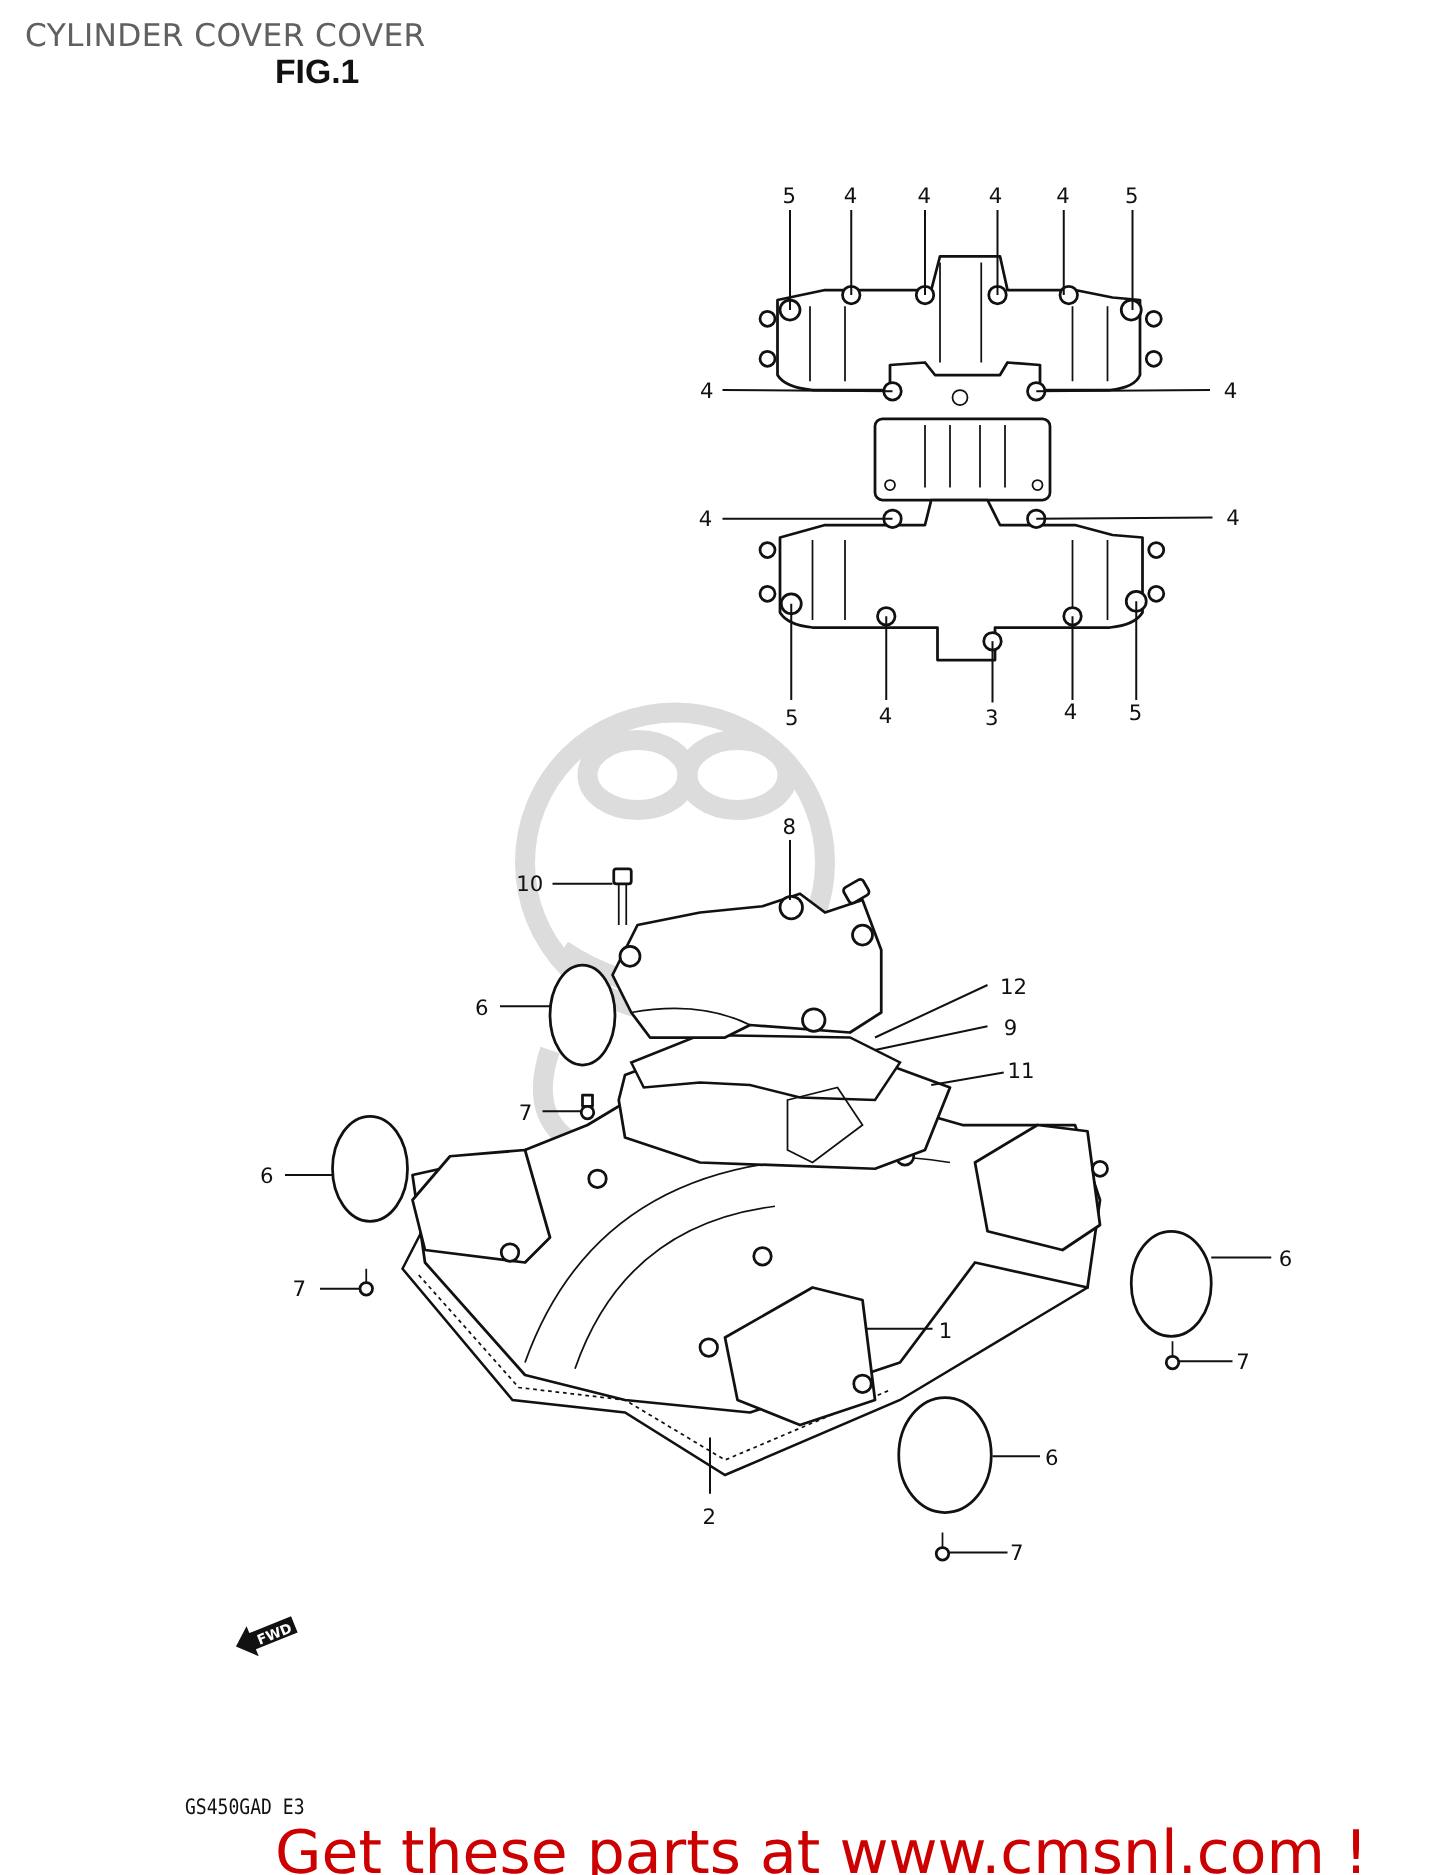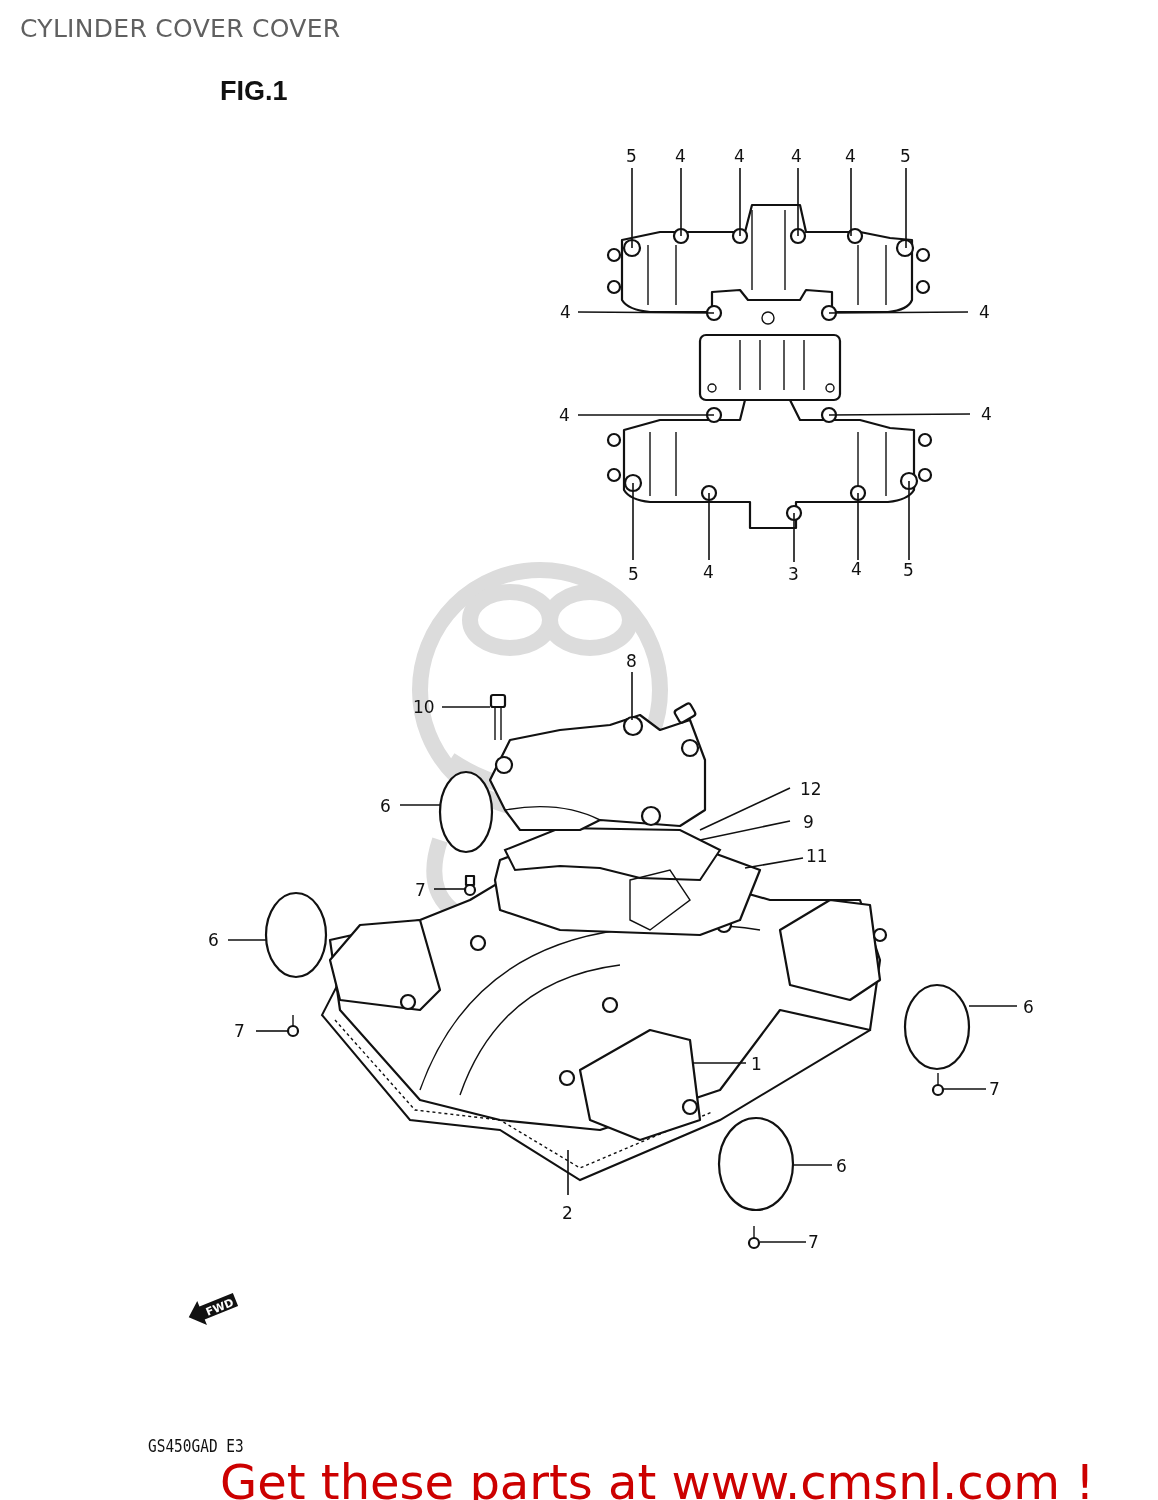--- a/index.html
+++ b/index.html
@@ -1,18 +1,18 @@
 <!DOCTYPE html>
 <html><head>
 <meta charset="utf-8">
 <style>
   html,body{margin:0;padding:0;background:#ffffff;}
   body{width:1158px;height:1500px;position:relative;overflow:hidden;font-family:"DejaVu Sans",sans-serif;}
   .title{position:absolute;left:20px;top:14px;font-size:25px;color:#606060;letter-spacing:0.3px;}
-  .fig{position:absolute;left:220px;top:76px;font-family:"Liberation Sans",sans-serif;font-weight:bold;font-size:27px;color:#111;}
+  .fig{position:absolute;left:220px;top:42px;font-family:"Liberation Sans",sans-serif;font-weight:bold;font-size:27px;color:#111;}
   .model{position:absolute;left:148px;top:1436px;font-family:"DejaVu Sans Mono",monospace;font-size:17px;color:#111;transform:scaleX(0.85);transform-origin:left;}
   .cta{position:absolute;left:220px;top:1454px;font-family:"DejaVu Sans",sans-serif;font-size:48px;color:#cc0000;}
   svg.diagram{position:absolute;left:0;top:0;}
   .lbl{font-family:"DejaVu Sans",sans-serif;font-size:17px;fill:#111;}
   .ln{stroke:#111;stroke-width:1.6;fill:none;}
   .part{stroke:#111;stroke-width:2.2;fill:#fff;stroke-linejoin:round;}
   .thin{stroke:#111;stroke-width:1.4;fill:none;}
   .gasket{stroke:#111;stroke-width:2;fill:#fff;}
   .wm{stroke:#dcdcdc;stroke-width:16;fill:none;}
   .wmtext{font-family:"DejaVu Sans",sans-serif;font-weight:bold;font-size:48px;fill:#e0e0e0;}

